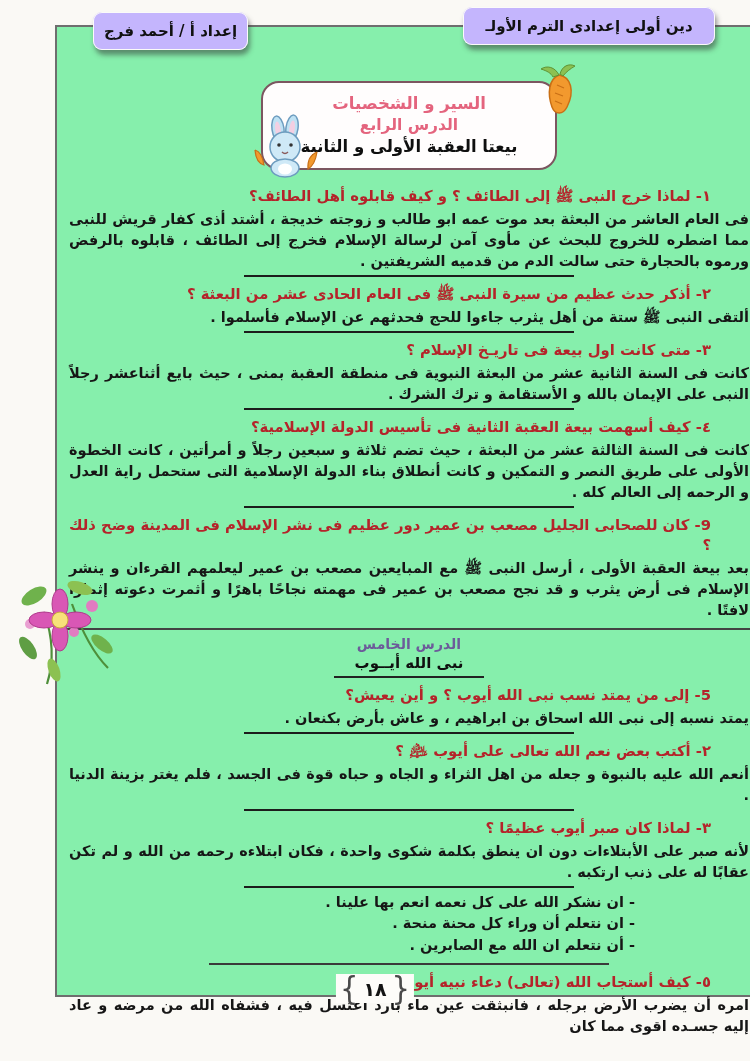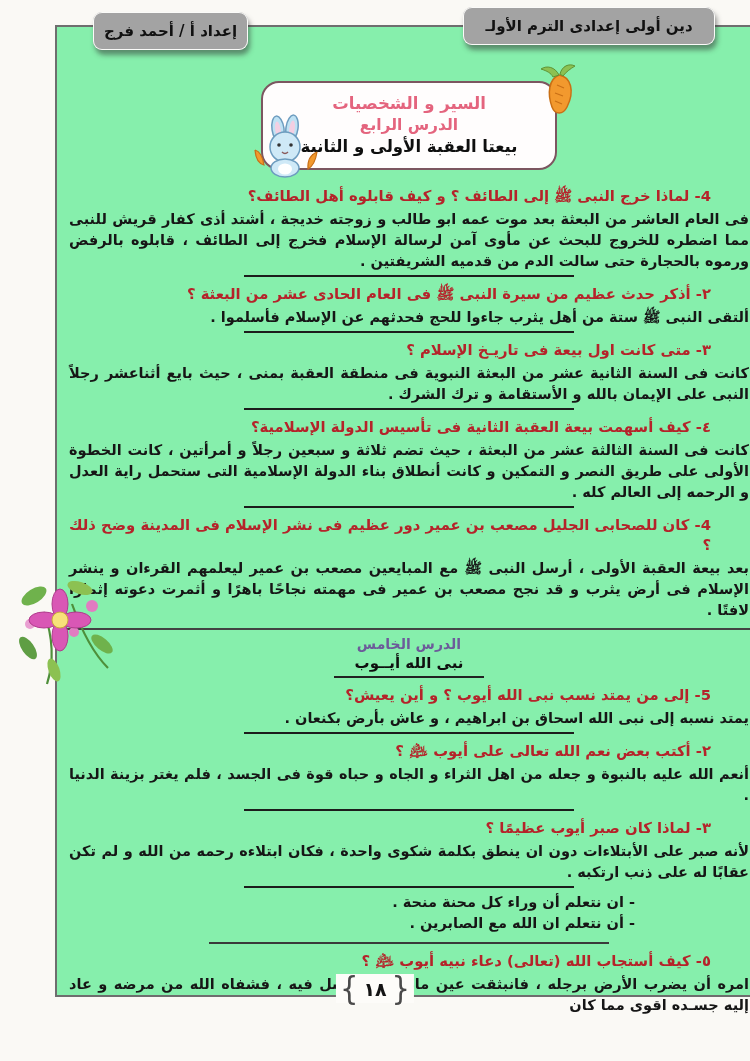--- a/index.html
+++ b/index.html
@@ -10,21 +10,21 @@
     direction:rtl;
   }
   
   .frame{
     box-sizing:border-box;position:absolute;left:55px;top:25px;
     width:712px;height:972px;border:2px solid #6e6e6e;background:#86efac;
     padding:0 16px 0 12px;
   }
   
   .hbox{
-    position:absolute;z-index:5;background:#a3a3a3;border-radius:9px;
+    position:absolute;z-index:5;background:#c4b5fd;border-radius:9px;
     box-shadow:2px 5px 5px rgba(45,45,45,.5), inset 0 0 0 1px #fbfbf9;
     display:flex;align-items:center;justify-content:center;
     font-weight:bold;font-size:15px;color:#111;
   }
   .hbox-course{left:463px;top:7px;width:252px;height:38px;}
   .hbox-author{left:93px;top:12px;width:155px;height:38px;}
 
   
   .title-box{
     position:relative;width:296px;margin:54px auto 16px;
@@ -105,21 +105,21 @@
         <ellipse cx="38" cy="54" rx="14" ry="9" fill="#cfe9f7" stroke="#6d9cbf" stroke-width="1.5"></ellipse>
         <ellipse cx="38" cy="55" rx="7" ry="5.5" fill="#ffffff"></ellipse>
       </svg>
     </span>
     <div class="t-series">السير و الشخصيات</div>
     <div class="t-lesson4">الدرس الرابع</div>
     <div class="t-sub4">بيعتا العقبة الأولى و الثانية</div>
   </div>
 
   <section>
-    <div class="q">4- لماذا خرج النبى ﷺ إلى الطائف ؟ و كيف قابلوه أهل الطائف؟</div>
+    <div class="q">١- لماذا خرج النبى ﷺ إلى الطائف ؟ و كيف قابلوه أهل الطائف؟</div>
     <p class="a">فى العام العاشر من البعثة بعد موت عمه ابو طالب و زوجته خديجة ، أشتد أذى كفار قريش للنبى مما اضطره للخروج للبحث عن مأوى آمن لرسالة الإسلام فخرج إلى الطائف ، قابلوه بالرفض ورموه بالحجارة حتى سالت الدم من قدميه الشريفتين .</p>
     <div class="rule"></div>
   </section>
 
   <section>
     <div class="q">٢- أذكر حدث عظيم من سيرة النبى ﷺ فى العام الحادى عشر من البعثة ؟</div>
     <p class="a">ألتقى النبى ﷺ ستة من أهل يثرب جاءوا للحج فحدثهم عن الإسلام فأسلموا .</p>
     <div class="rule"></div>
   </section>
 
@@ -129,21 +129,21 @@
     <div class="rule"></div>
   </section>
 
   <section>
     <div class="q">٤- كيف أسهمت بيعة العقبة الثانية فى تأسيس الدولة الإسلامية؟</div>
     <p class="a">كانت فى السنة الثالثة عشر من البعثة ، حيث تضم ثلاثة و سبعين رجلاً و أمرأتين ، كانت الخطوة الأولى على طريق النصر و التمكين و كانت أنطلاق بناء الدولة الإسلامية التى ستحمل راية العدل و الرحمه إلى العالم كله .</p>
     <div class="rule"></div>
   </section>
 
   <section>
-    <div class="q">4- كان للصحابى الجليل مصعب بن عمير دور عظيم فى نشر الإسلام فى المدينة وضح ذلك ؟</div>
+    <div class="q">9- كان للصحابى الجليل مصعب بن عمير دور عظيم فى نشر الإسلام فى المدينة وضح ذلك ؟</div>
     <p class="a">بعد بيعة العقبة الأولى ، أرسل النبى ﷺ مع المبايعين مصعب بن عمير ليعلمهم القرءان و ينشر الإسلام فى أرض يثرب و قد نجح مصعب بن عمير فى مهمته نجاحًا باهرًا و أثمرت دعوته إثمارًا لافتًا .</p>
   </section>
 
   <div class="divider"></div>
 
   <div class="l5-head">
     <div class="l5-title">الدرس الخامس</div>
     <div class="l5-sub">نبى الله أيــوب</div>
     <div class="l5-rule"></div>
   </div>
@@ -161,20 +161,21 @@
   </section>
 
   <section>
     <div class="q">٣- لماذا كان صبر أيوب عظيمًا ؟</div>
     <p class="a">لأنه صبر على الأبتلاءات دون ان ينطق بكلمة شكوى واحدة ، فكان ابتلاءه رحمه من الله و لم تكن عقابًا له على ذنب ارتكبه .</p>
     <div class="rule"></div>
   </section>
 
   <section>
     <div class="bullets">
+      <div>- ان نشكر الله على كل نعمه انعم بها علينا .</div>
       <div>- ان نتعلم أن وراء كل محنة منحة .</div>
       <div>- أن نتعلم ان الله مع الصابرين .</div>
     </div>
     <div class="rule-strong"></div>
   </section>
 
   <section>
     <div class="q">٥- كيف أستجاب الله (تعالى) دعاء نبيه أيوب ﵇ ؟</div>
     <p class="a">امره أن يضرب الأرض برجله ، فانبثقت عين ماء بارد أغتسل فيه ، فشفاه الله من مرضه و عاد إليه جسـده اقوى مما كان</p>
   </section>

